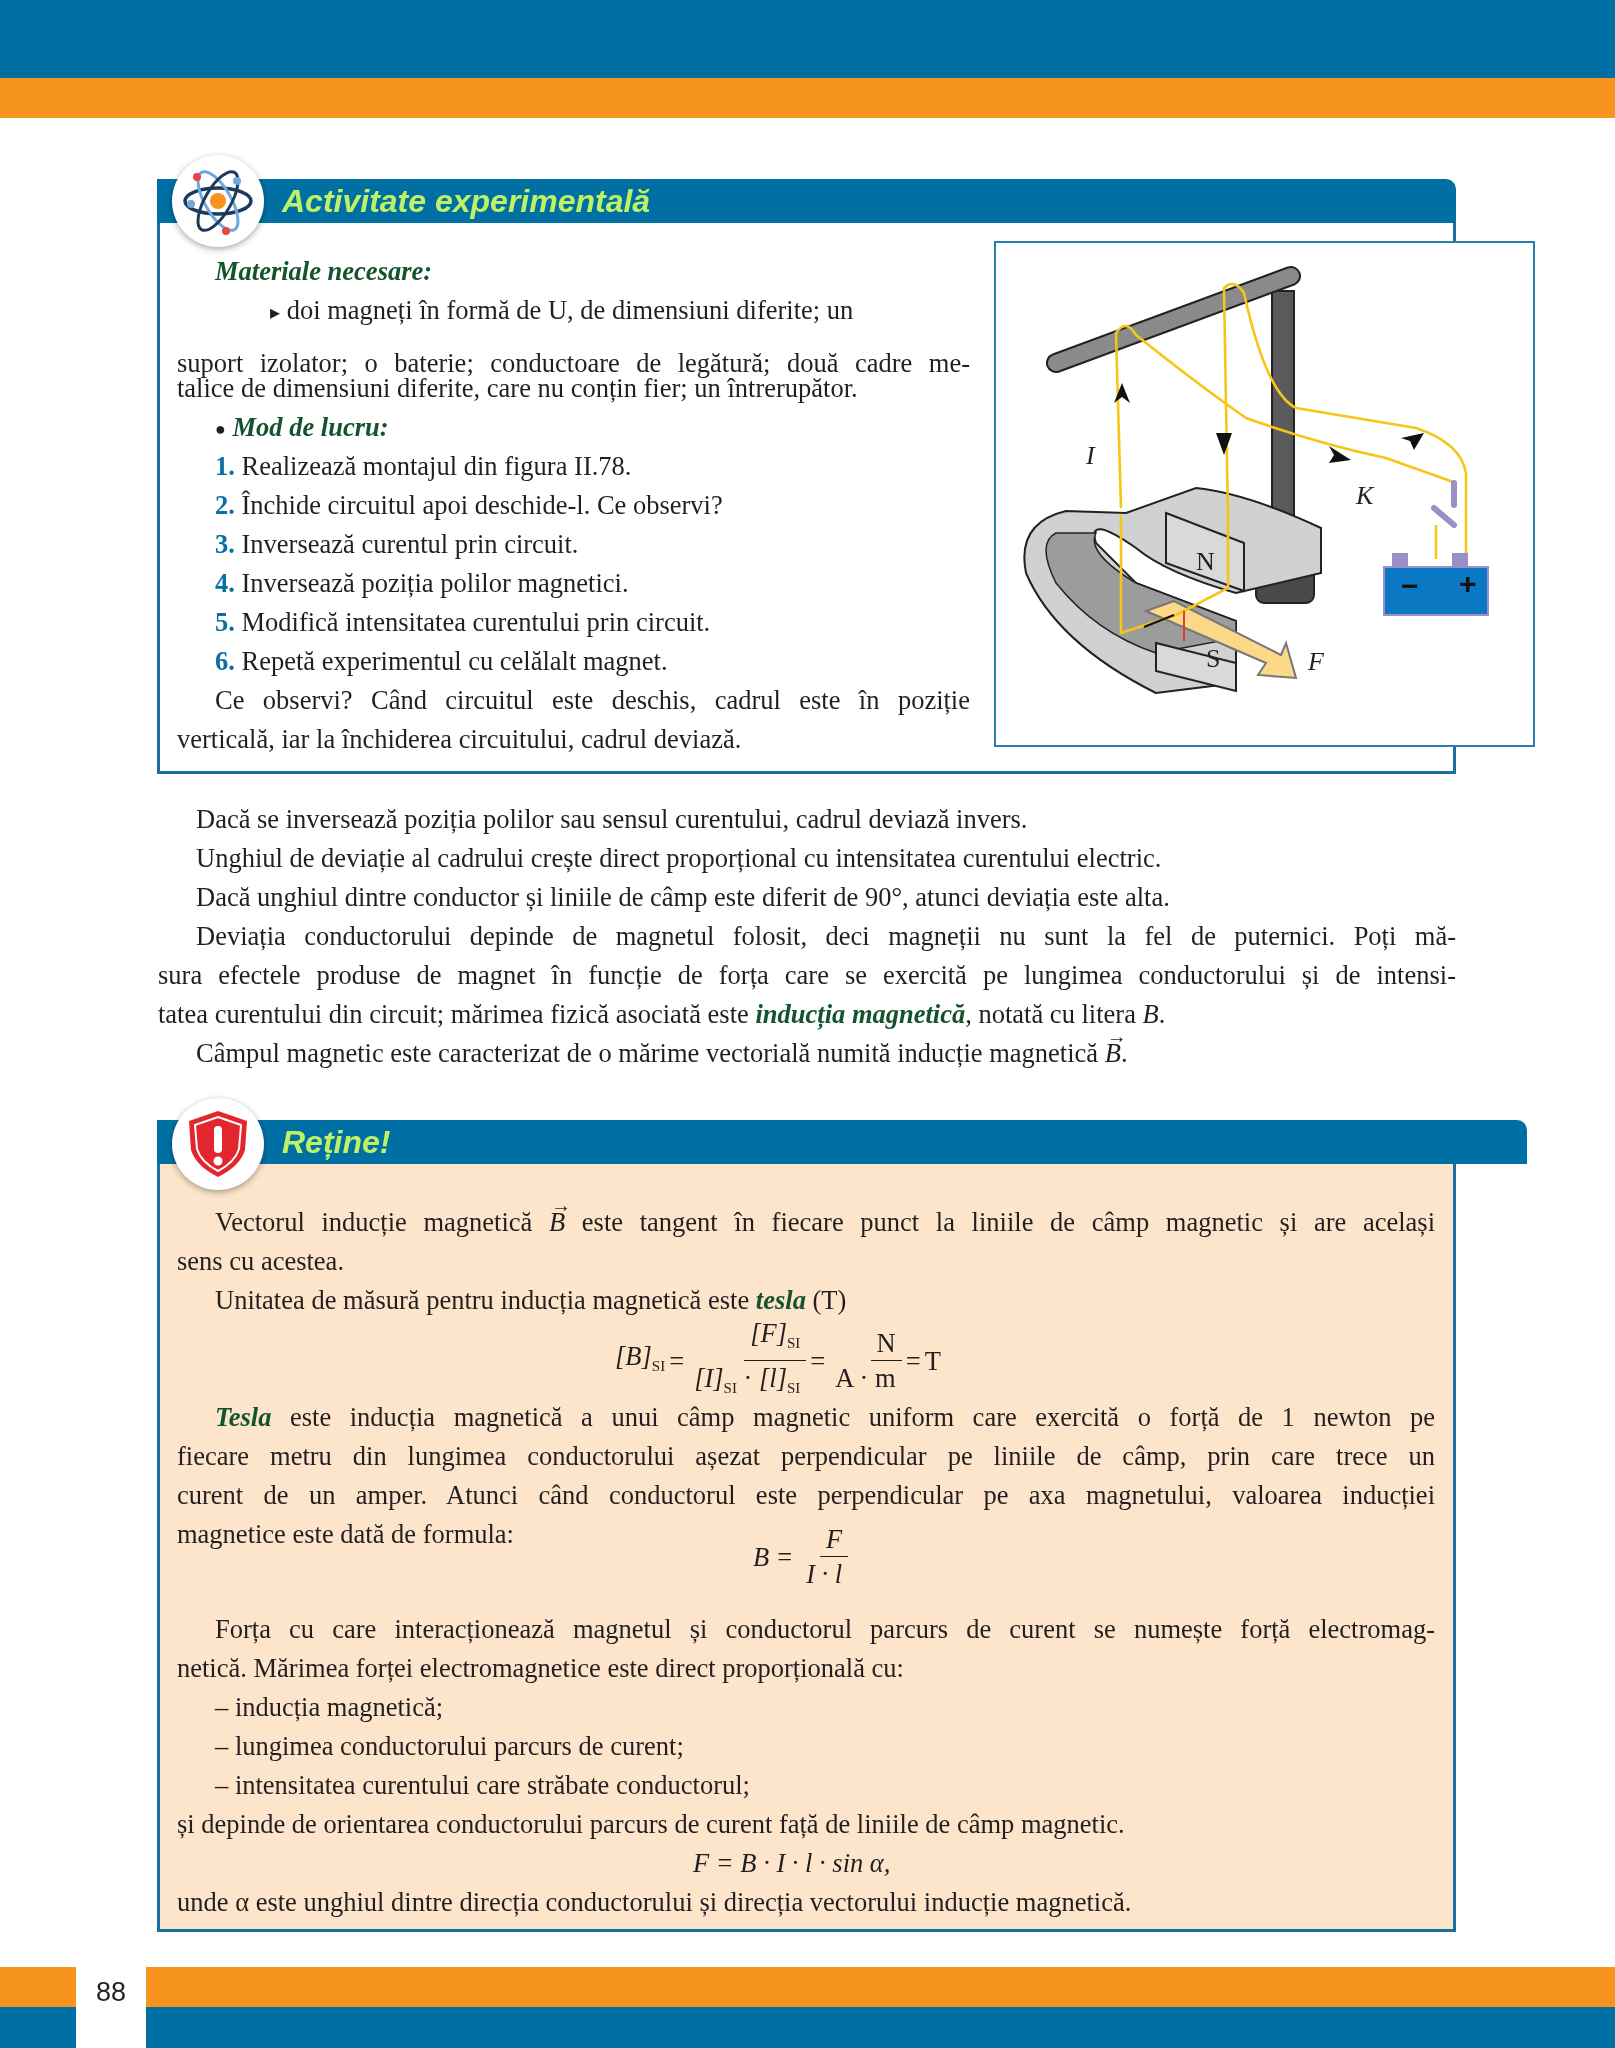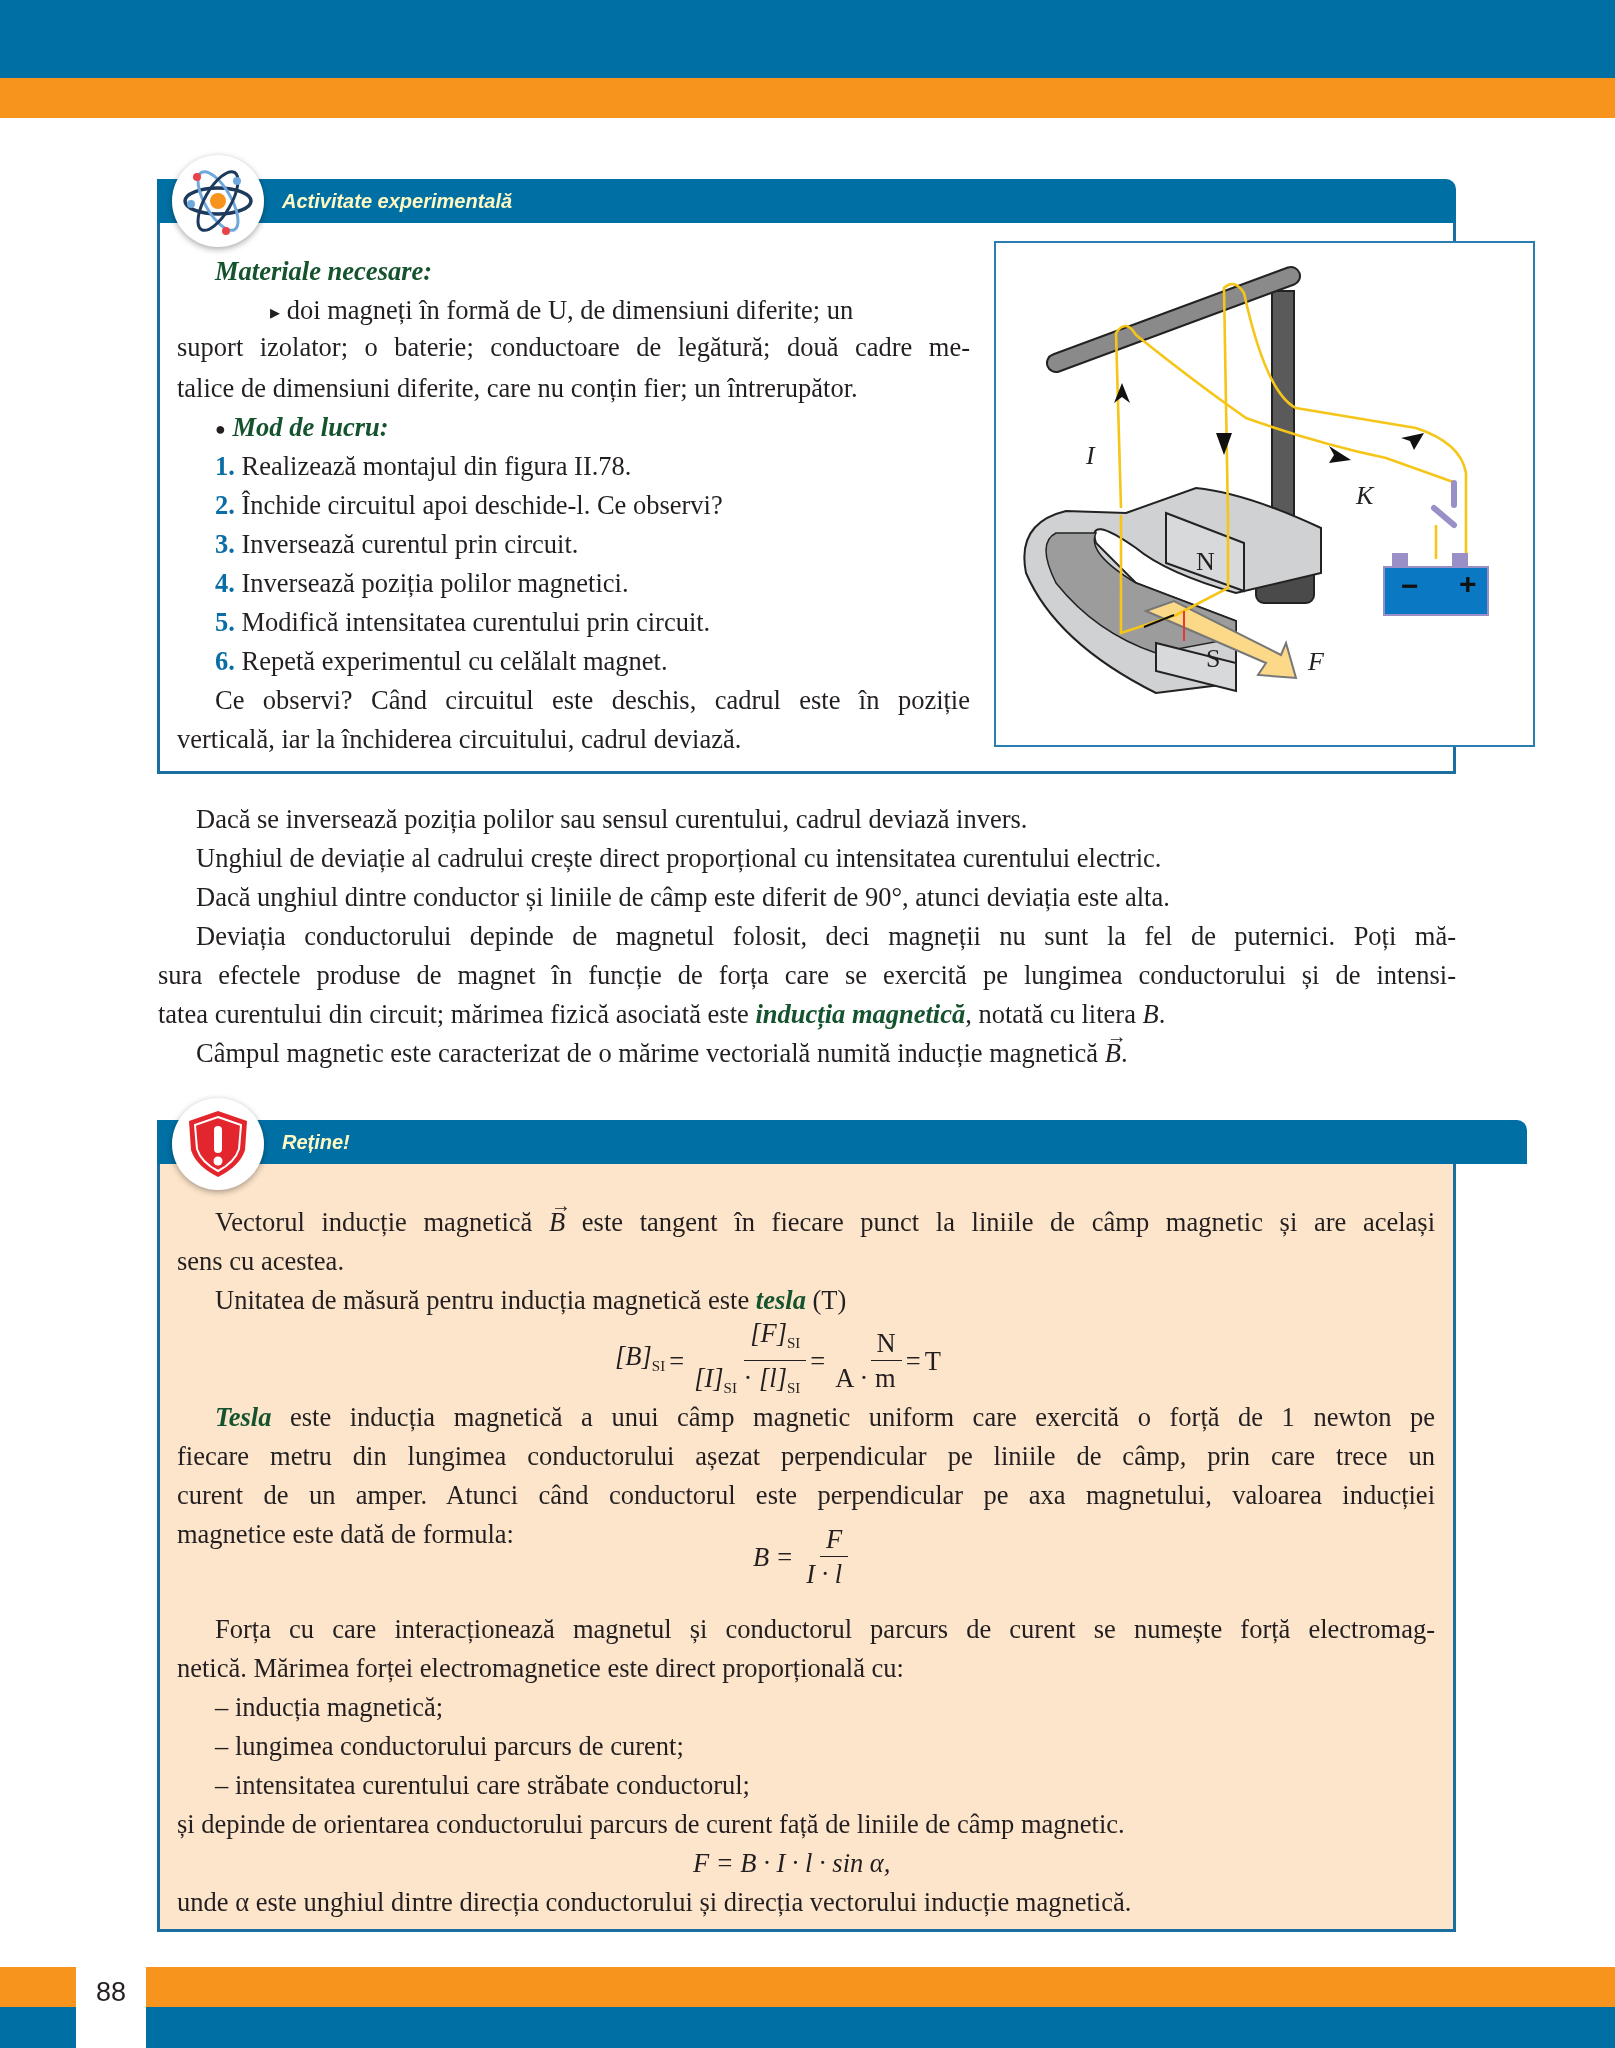--- a/index.html
+++ b/index.html
@@ -9,21 +9,21 @@
   .top-orange { position:absolute; left:0; top:78px; width:1615px; height:40px; background:#f7941e; }
   .bot-orange { position:absolute; left:0; top:1967px; width:1615px; height:40px; background:#f7941e; }
   .bot-blue { position:absolute; left:0; top:2007px; width:1615px; height:41px; background:#0070a4; }
   .page-num-box { position:absolute; left:76px; top:1967px; width:70px; height:81px; background:#ffffff; }
   .page-num { position:absolute; left:0; top:0; width:70px; text-align:center; font-family:"Liberation Sans", sans-serif;
               font-size:27px; line-height:50px; color:#231f20; }
 
   .box { position:absolute; border:3px solid #1a6fa0; border-top:none; box-sizing:border-box; }
   .box-header { position:absolute; background:#0070a4; border-radius:0 10px 0 0; box-sizing:border-box; }
   .box-title { position:absolute; left:122px; top:0; font-family:"Liberation Sans", sans-serif; font-style:italic;
-               font-weight:bold; font-size:20px; line-height:44px; color:#fef9c3; }
+               font-weight:bold; font-size:32px; line-height:44px; color:#bef264; }
   .badge { position:absolute; width:92px; height:92px; border-radius:50%; background:#fff;
            box-shadow:0 2px 6px rgba(0,0,0,0.35); display:flex; align-items:center; justify-content:center; }
 
   .txt { position:absolute; font-size:26.5px; line-height:39px; white-space:nowrap; }
   .justify-line { display:block; text-align:justify; text-align-last:justify; white-space:normal; }
   .blue-bold { color:#0a6ea6; font-weight:bold; }
   .blue-it { color:#14532d; font-weight:bold; font-style:italic; }
   .it { font-style:italic; }
   .vec { position:relative; display:inline-block; font-style:italic; }
   .vec::before { content:"\2192"; position:absolute; left:2px; top:-17px; font-style:normal; font-size:20px; }
@@ -65,21 +65,21 @@
       <circle cx="12" cy="42" r="4" fill="#6fa8dc"></circle>
       <circle cx="47" cy="69" r="4" fill="#e8434a"></circle>
     </svg>
   </div>
 
   <div class="txt blue-it" style="left:215px; top:252px;">Materiale necesare:</div>
   <div class="txt" style="left:270px; top:291px; width:700px;">
     <span style="font-size:20px;">▸</span>
     <span>doi magneți în formă de U, de dimensiuni diferite; un</span>
   </div>
-  <div class="txt" style="left:177px; top:328px; width:793px;">
+  <div class="txt" style="left:177px; top:344px; width:793px;">
     <span class="justify-line">suport izolator; o baterie; conductoare de legătură; două cadre me-</span>
   </div>
   <div class="txt" style="left:177px; top:369px;">talice de dimensiuni diferite, care nu conțin fier; un întrerupător.</div>
 
   <div class="txt" style="left:215px; top:408px;">
     <span style="font-size:18px; vertical-align:middle;">●</span>
     <span class="blue-it">Mod de lucru:</span>
   </div>
 
   <div class="txt" style="left:215px; top:447px;"><span class="blue-bold">1.</span> <span>Realizează montajul din figura II.78.</span></div>

